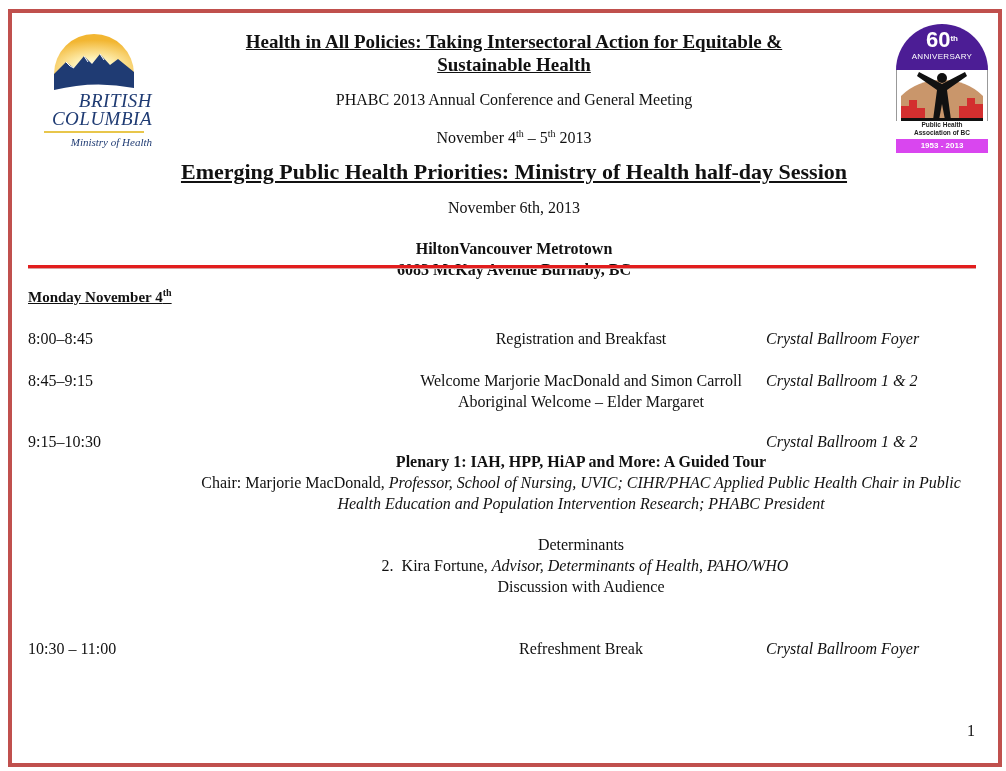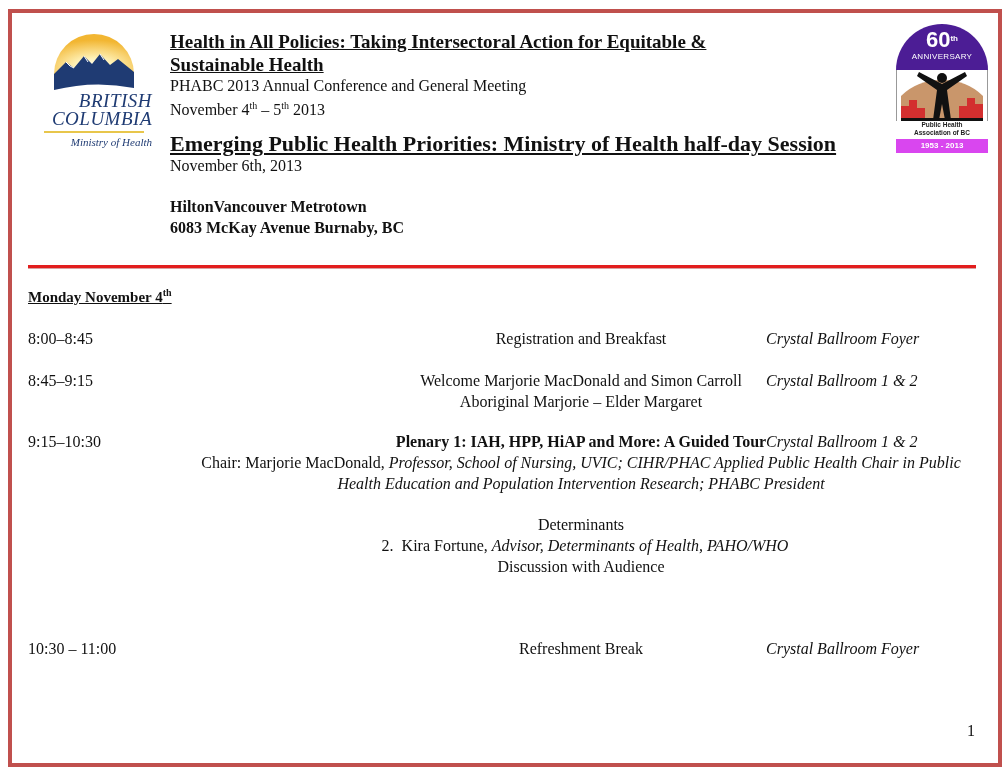--- a/index.html
+++ b/index.html
@@ -21,38 +21,38 @@
   .phabc-top { position: absolute; left: 0; top: 0; width: 92px; height: 46px; background: #4c1d95;
                border-radius: 46px 46px 0 0; text-align: center; color: #fff; }
   .phabc-60 { font-family: "Liberation Sans", sans-serif; font-weight: bold; font-size: 22px; line-height: 24px; padding-top: 3px; }
   .phabc-60 sup { font-size: 8px; vertical-align: 6px; }
   .phabc-ann { font-family: "Liberation Sans", sans-serif; font-size: 8px; line-height: 10px; letter-spacing: 0.3px; }
   .phabc-mid { position: absolute; left: 0; top: 46px; width: 90px; height: 52px; border: 1px solid #999; border-top: none; border-bottom: none; background: #fff; overflow: hidden; }
   .phabc-text { position: absolute; left: 0; top: 97px; width: 92px; text-align: center; font-family: "Liberation Sans", sans-serif; font-weight: bold; font-size: 6.5px; line-height: 8px; color: #222; background: #fff; }
   .phabc-years { position: absolute; left: 0; top: 115px; width: 92px; height: 14px; background: #d946ef; color: #fff; text-align: center; font-family: "Liberation Sans", sans-serif; font-weight: bold; font-size: 8px; line-height: 14px; }
 
   
-  .header { position: absolute; left: 170px; top: 30px; width: 700px; text-align: left; }
+  .header { position: absolute; left: 164px; top: 30px; width: 700px; text-align: center; }
   .title { font-family: "Liberation Serif", serif; font-weight: bold; font-size: 19px; line-height: 23px; text-decoration: underline; }
-  .sub { font-family: "Liberation Serif", serif; font-size: 16px; line-height: 20px; }
+  .sub { font-family: "Liberation Serif", serif; font-size: 16px; line-height: 20px; margin-top: 14px; }
   .sub sup { font-size: 10px; }
   .session { font-family: "Liberation Serif", serif; font-weight: bold; font-size: 22px; line-height: 24px; text-decoration: underline; margin-top: 12px; }
   .venue { font-family: "Liberation Serif", serif; font-weight: bold; font-size: 16px; line-height: 21px; }
   .venue-block { margin-top: 20px; }
 
   .red-rule { position: absolute; left: 28px; top: 265px; width: 948px; height: 3px; background: #e21d1d; border-bottom: 1px solid #d9a0a0; }
 
   
   .day { position: absolute; left: 28px; top: 287px; font-family: "Liberation Serif", serif; font-weight: bold; font-size: 15px; text-decoration: underline; }
   .day sup { font-size: 10px; }
   .row { position: absolute; left: 28px; width: 950px; font-family: "Liberation Serif", serif; font-size: 16px; line-height: 21px; }
   .time { position: absolute; left: 0; top: 0; width: 150px; }
   .desc { position: absolute; left: 158px; top: 0; width: 790px; text-align: center; }
   .loc { position: absolute; left: 738px; top: 0; font-style: italic; white-space: nowrap; }
-  .b { font-weight: bold; }
+  .b { font-weight: bold; margin-top: 20px; }
   .i { font-style: italic; }
   .pres-item { padding-left: 28px; text-indent: -28px; }
   .pres-num { display: inline-block; width: 28px; text-indent: 0; }
 
   .page-num { position: absolute; left: 967px; top: 722px; font-family: "Liberation Serif", serif; font-size: 16px; }
 </style>
 </head>
 <body>
 
 <div class="page">
@@ -119,21 +119,21 @@
   <div class="row" style="top:328px;">
     <div class="time">8:00–8:45</div>
     <div class="desc">Registration and Breakfast</div>
     <div class="loc">Crystal Ballroom Foyer</div>
   </div>
 
   <div class="row" style="top:370px;">
     <div class="time">8:45–9:15</div>
     <div class="desc">
       <div>Welcome Marjorie MacDonald and Simon Carroll</div>
-      <div>Aboriginal Marjorie – Elder Margaret</div>
+      <div>Aboriginal Welcome – Elder Margaret</div>
     </div>
     <div class="loc">Crystal Ballroom 1 &amp; 2</div>
   </div>
 
   <div class="row" style="top:431px;">
     <div class="time">9:15–10:30</div>
     <div class="desc">
       <div class="b">Plenary 1: IAH, HPP, HiAP and More: A Guided Tour</div>
       <div><span>Chair: Marjorie MacDonald, </span><span class="i">Professor, School of Nursing, UVIC; CIHR/PHAC Applied Public Health Chair in Public Health Education and Population Intervention Research; PHABC President</span></div>
       <div style="height:20px;"></div>

